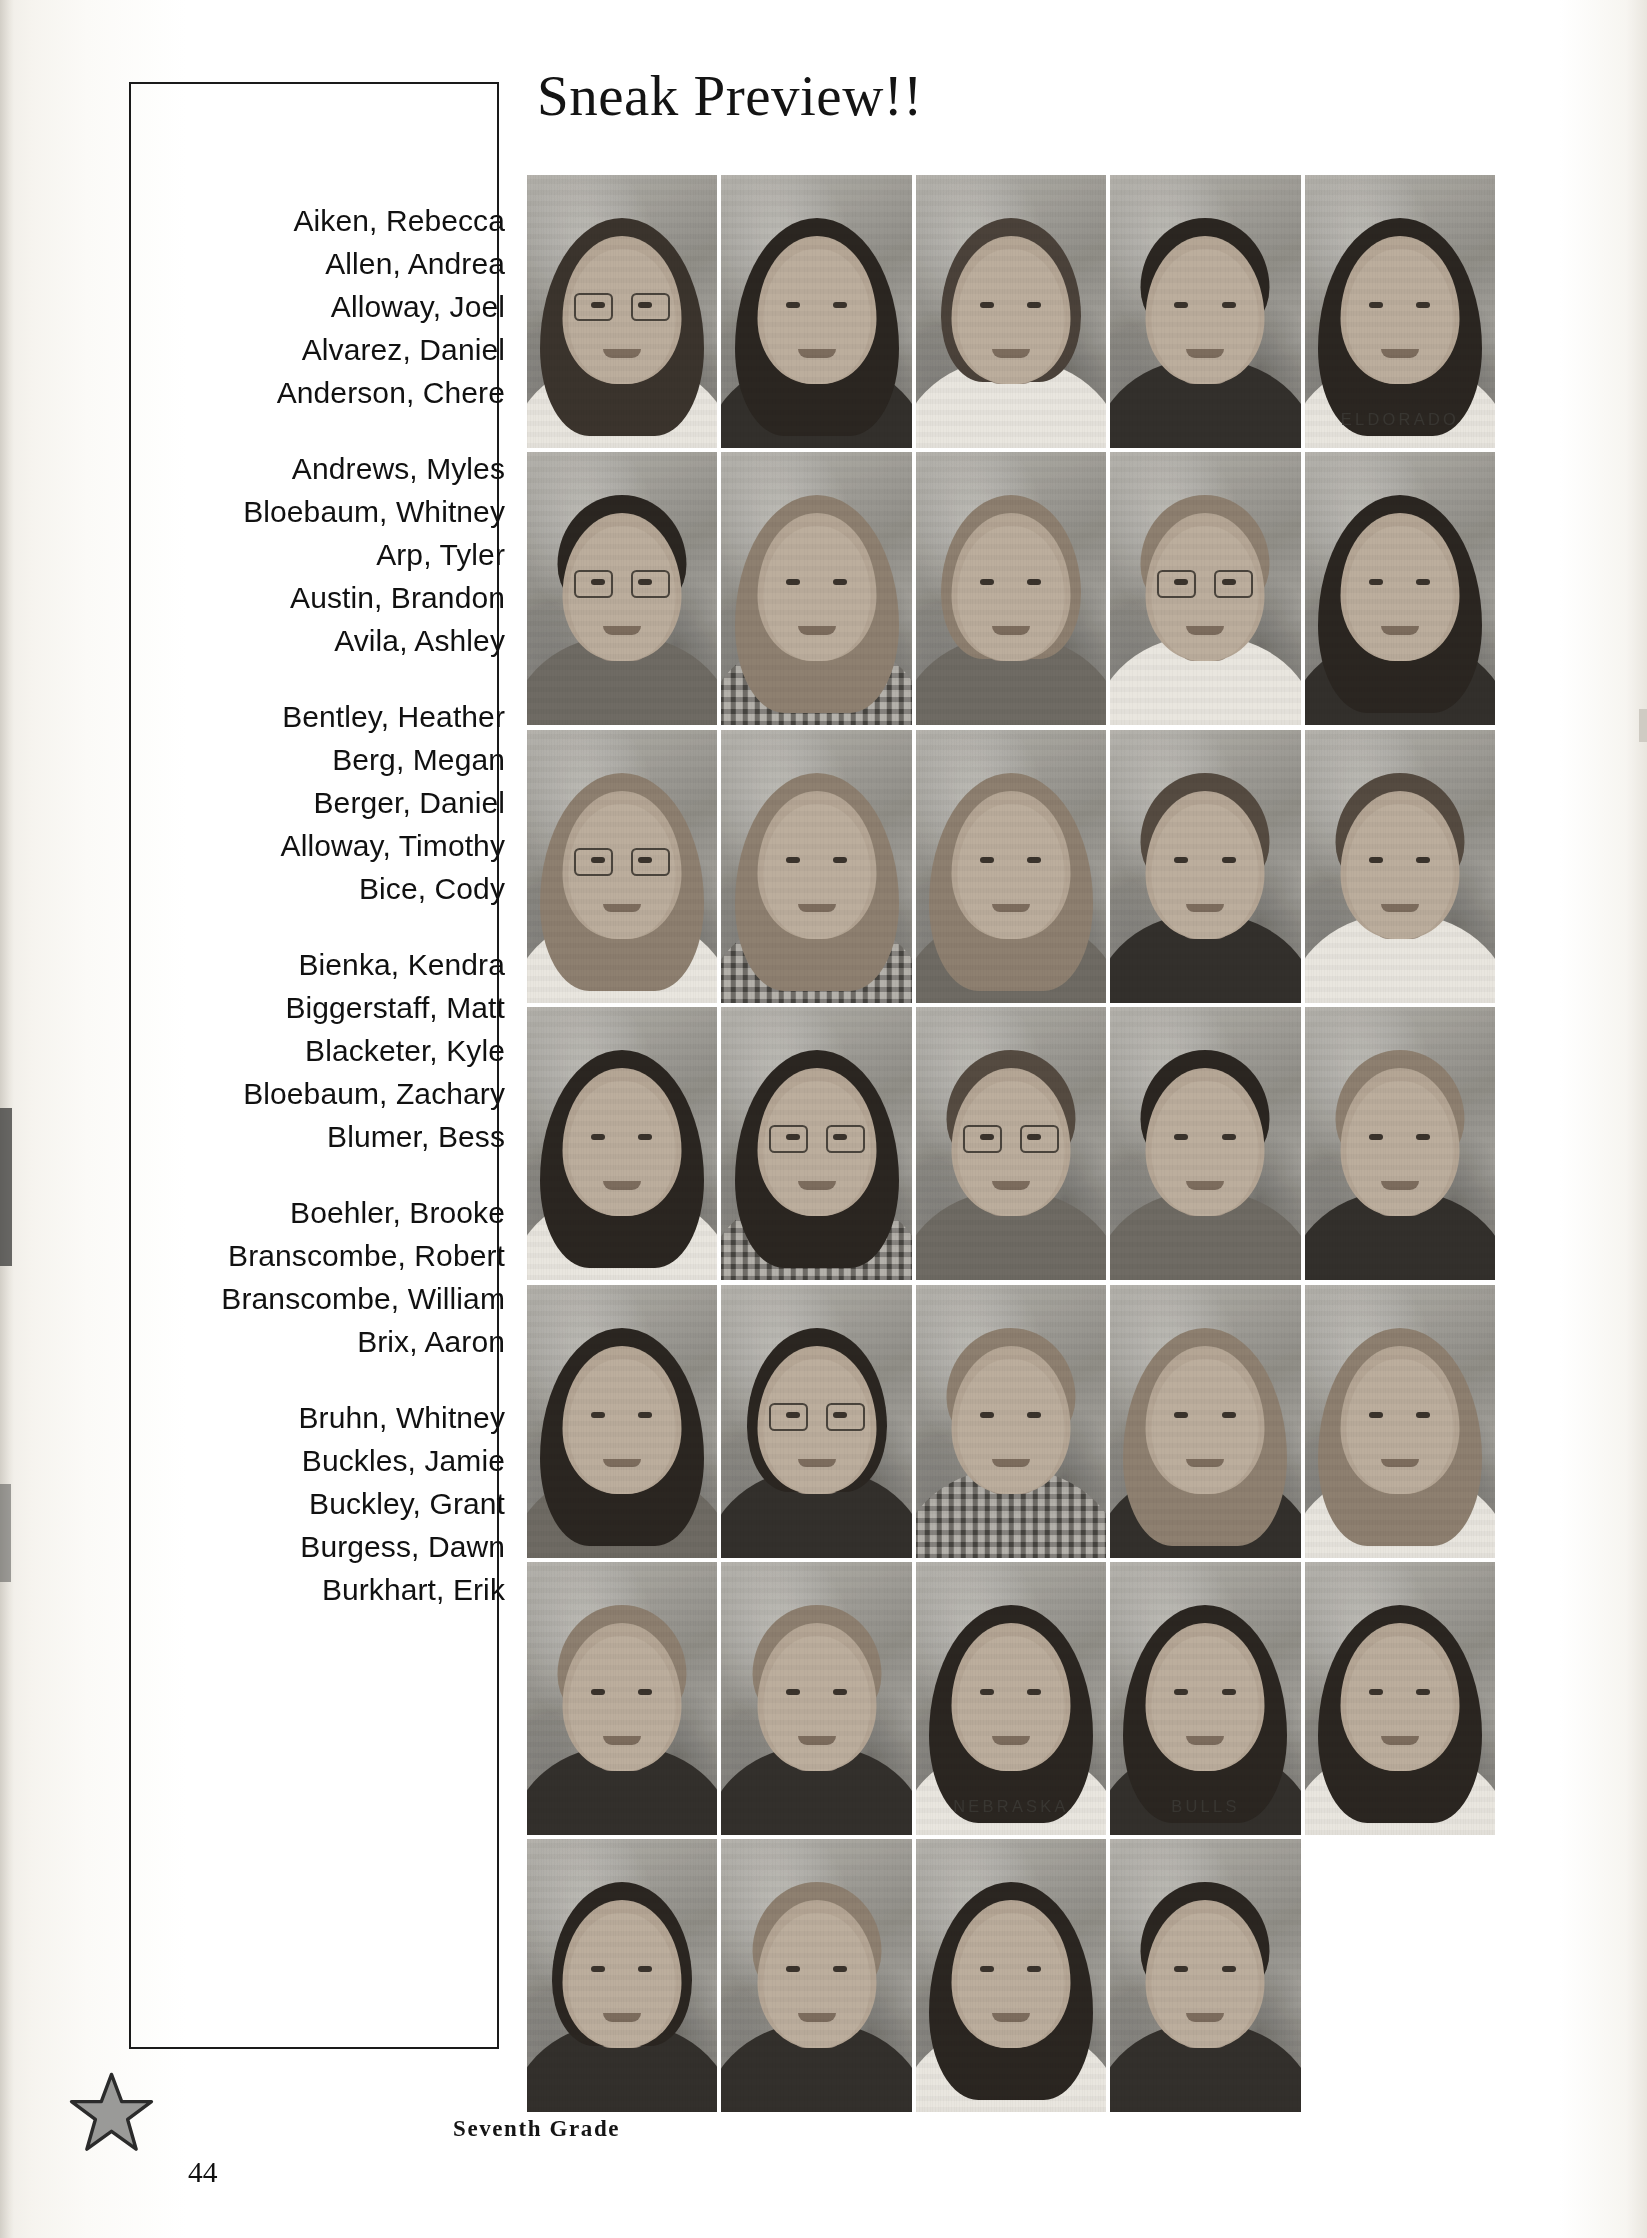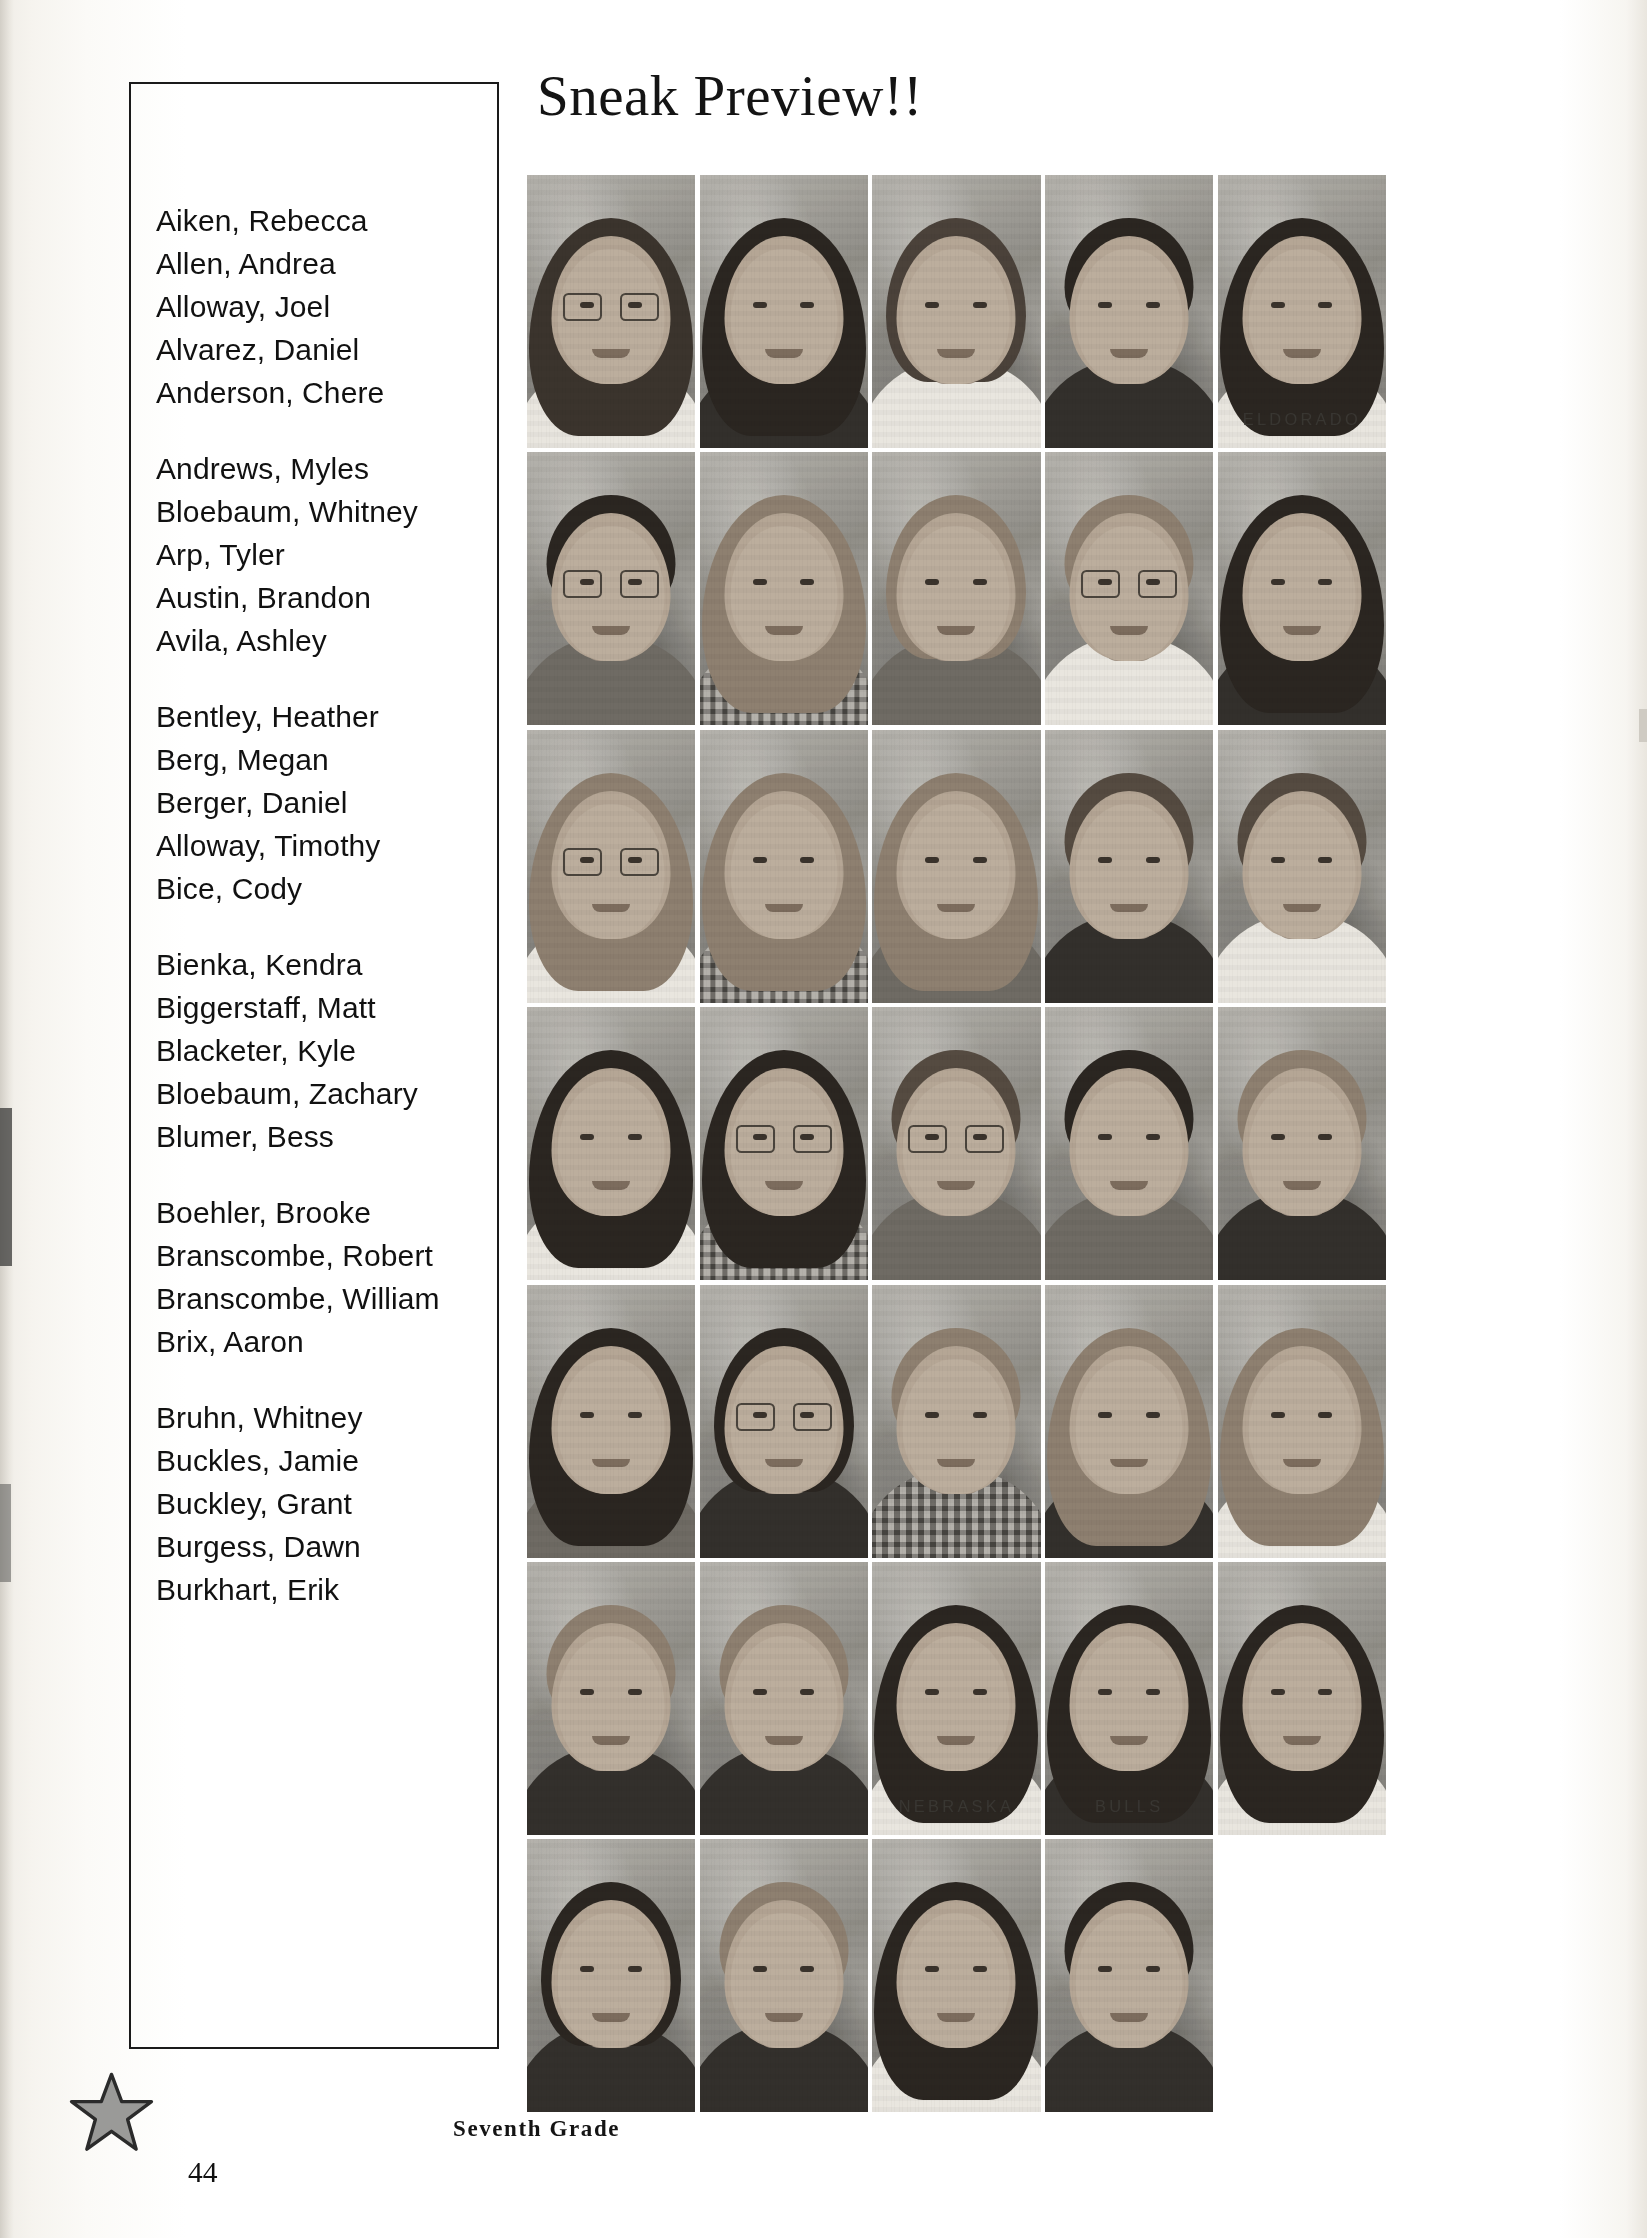--- a/index.html
+++ b/index.html
@@ -14,20 +14,21 @@
     font-family: "Liberation Sans", sans-serif;
     overflow: hidden;
   }
 
   
   #page {
     position: absolute;
     inset: 0;
     background:
       linear-gradient(90deg, #efece6 0px, #f6f4ef 33px, #fbfaf7 87px, #ffffff 186px, #ffffff 1560px, #f4f2ec 1648px);
+    text-align: right;
   }
 
   
   .scan-edge-left {
     position: absolute;
     left: 0; top: 0;
     width: 14px; height: 2239px;
     background: linear-gradient(90deg, #cdc9c1, #e9e6df 70%, #f2f0ea);
     opacity: .85;
   }
@@ -97,21 +98,21 @@
     color: #111111;
     white-space: nowrap;
     letter-spacing: 0.1px;
   }
 
   
   #grid {
     position: absolute;
     left: 527px;
     top: 175px;
-    width: 859px;
+    width: 968px;
     display: grid;
     grid-template-columns: repeat(5, 1fr);
     grid-auto-rows: 273px;
     gap: 4.4px;
     background: #ffffff;
   }
   .photo {
     position: relative;
     overflow: hidden;
     background: #8e8e8a;

